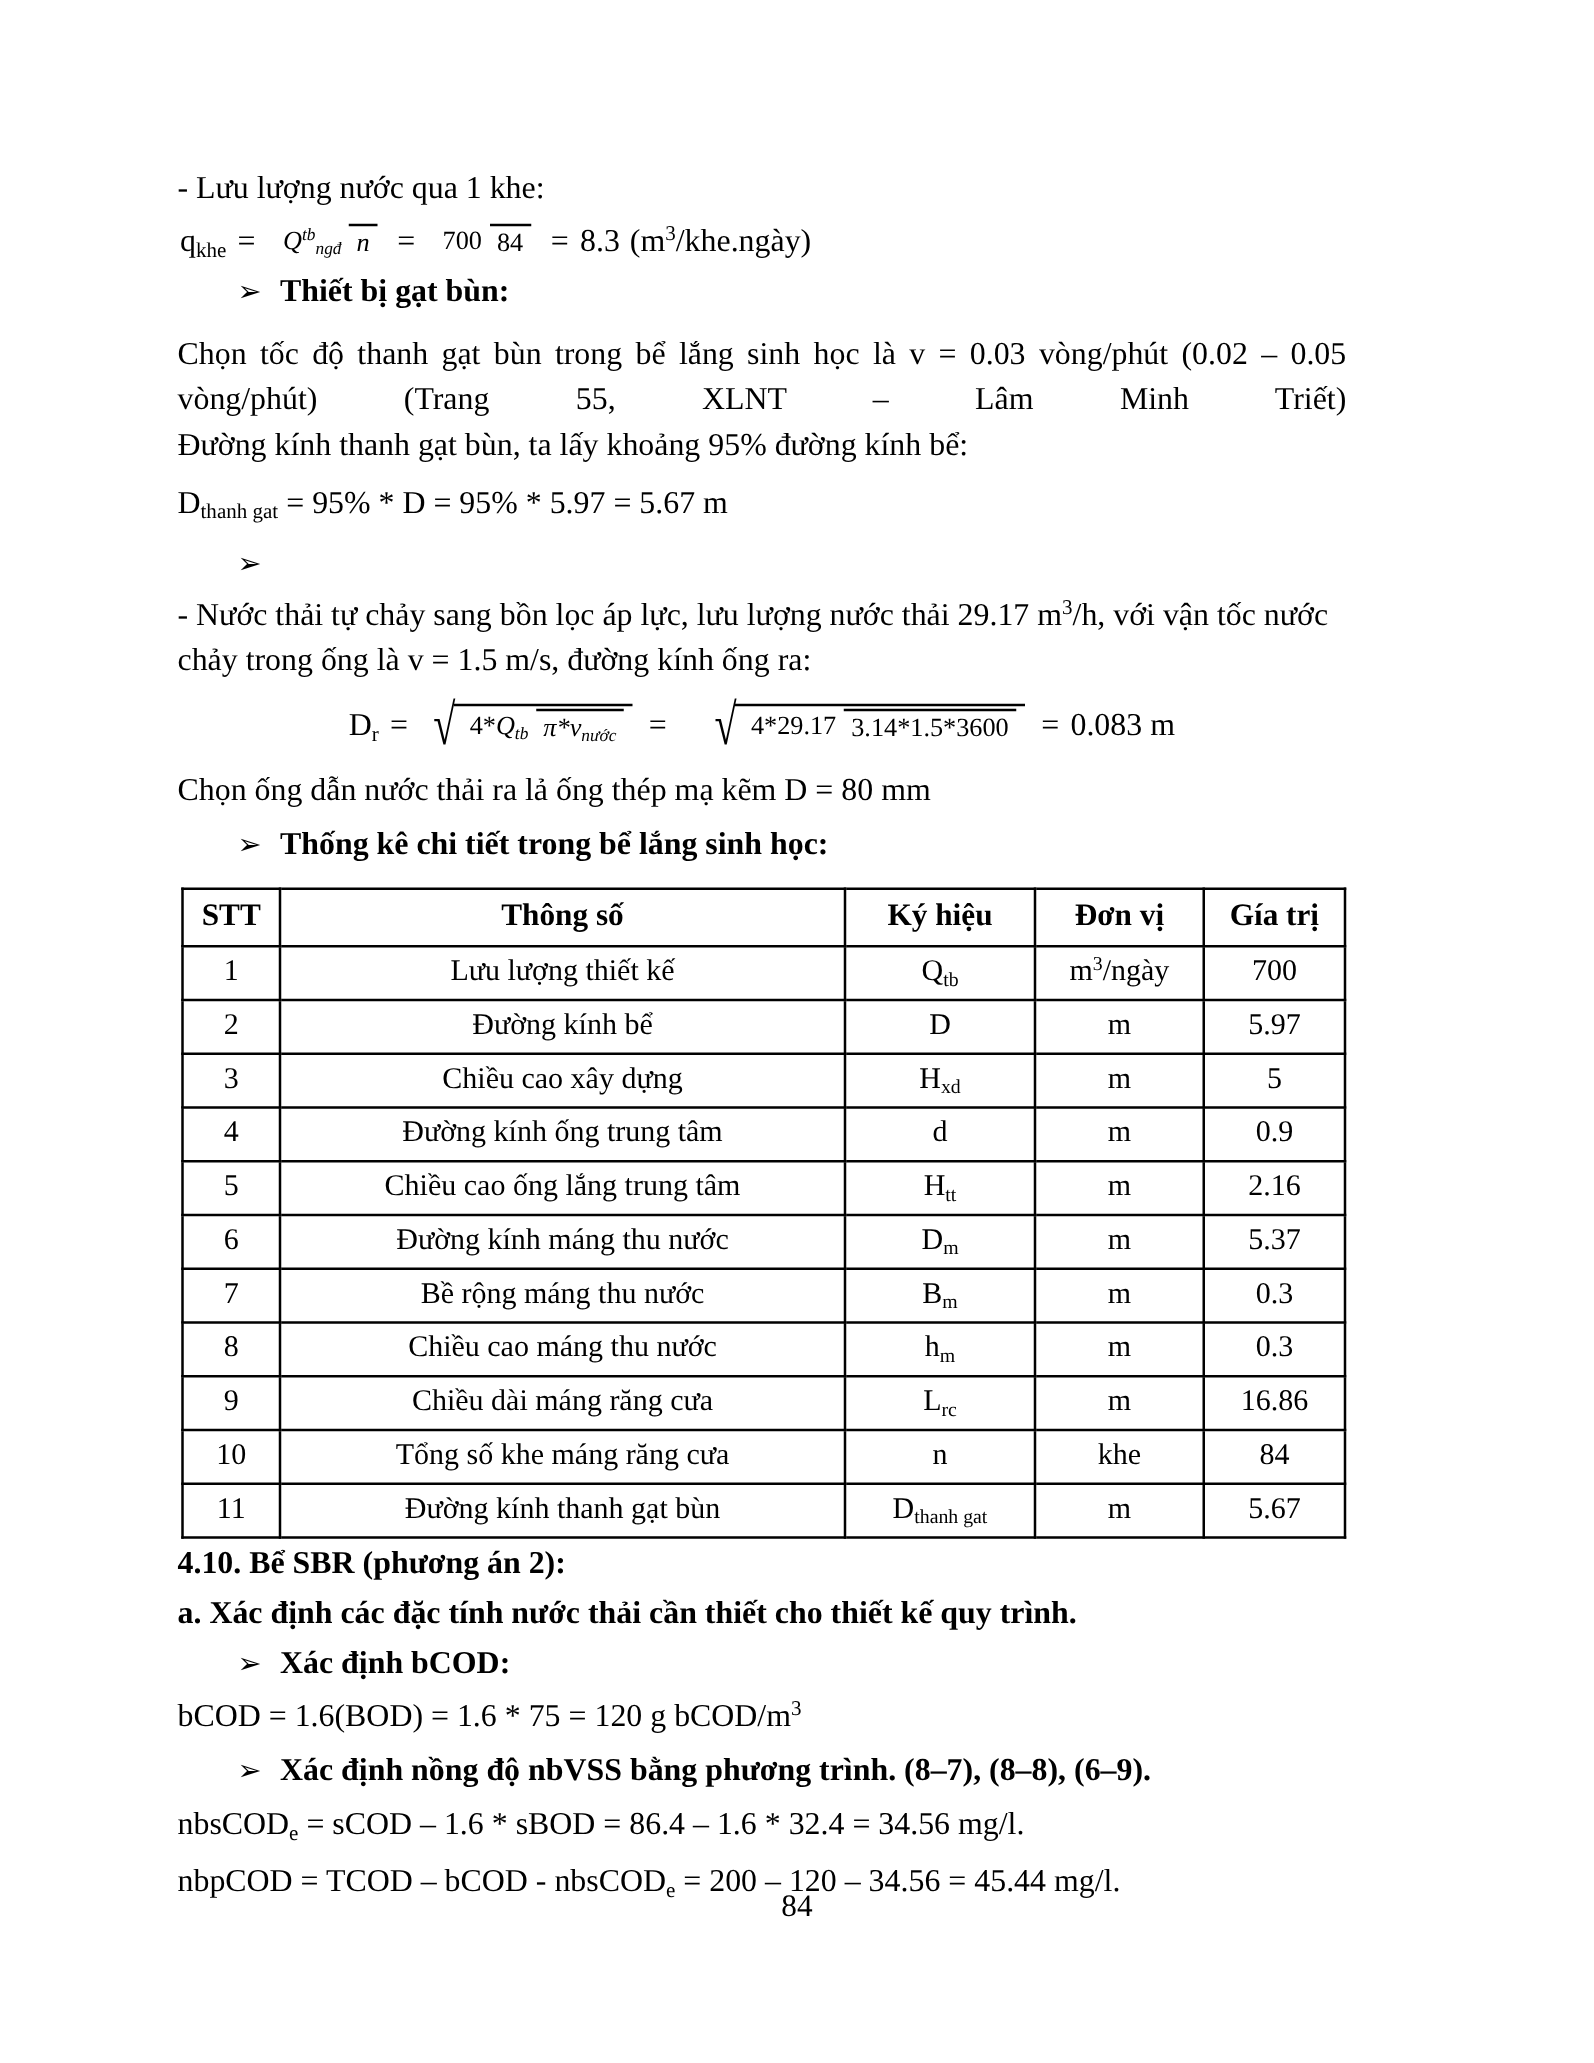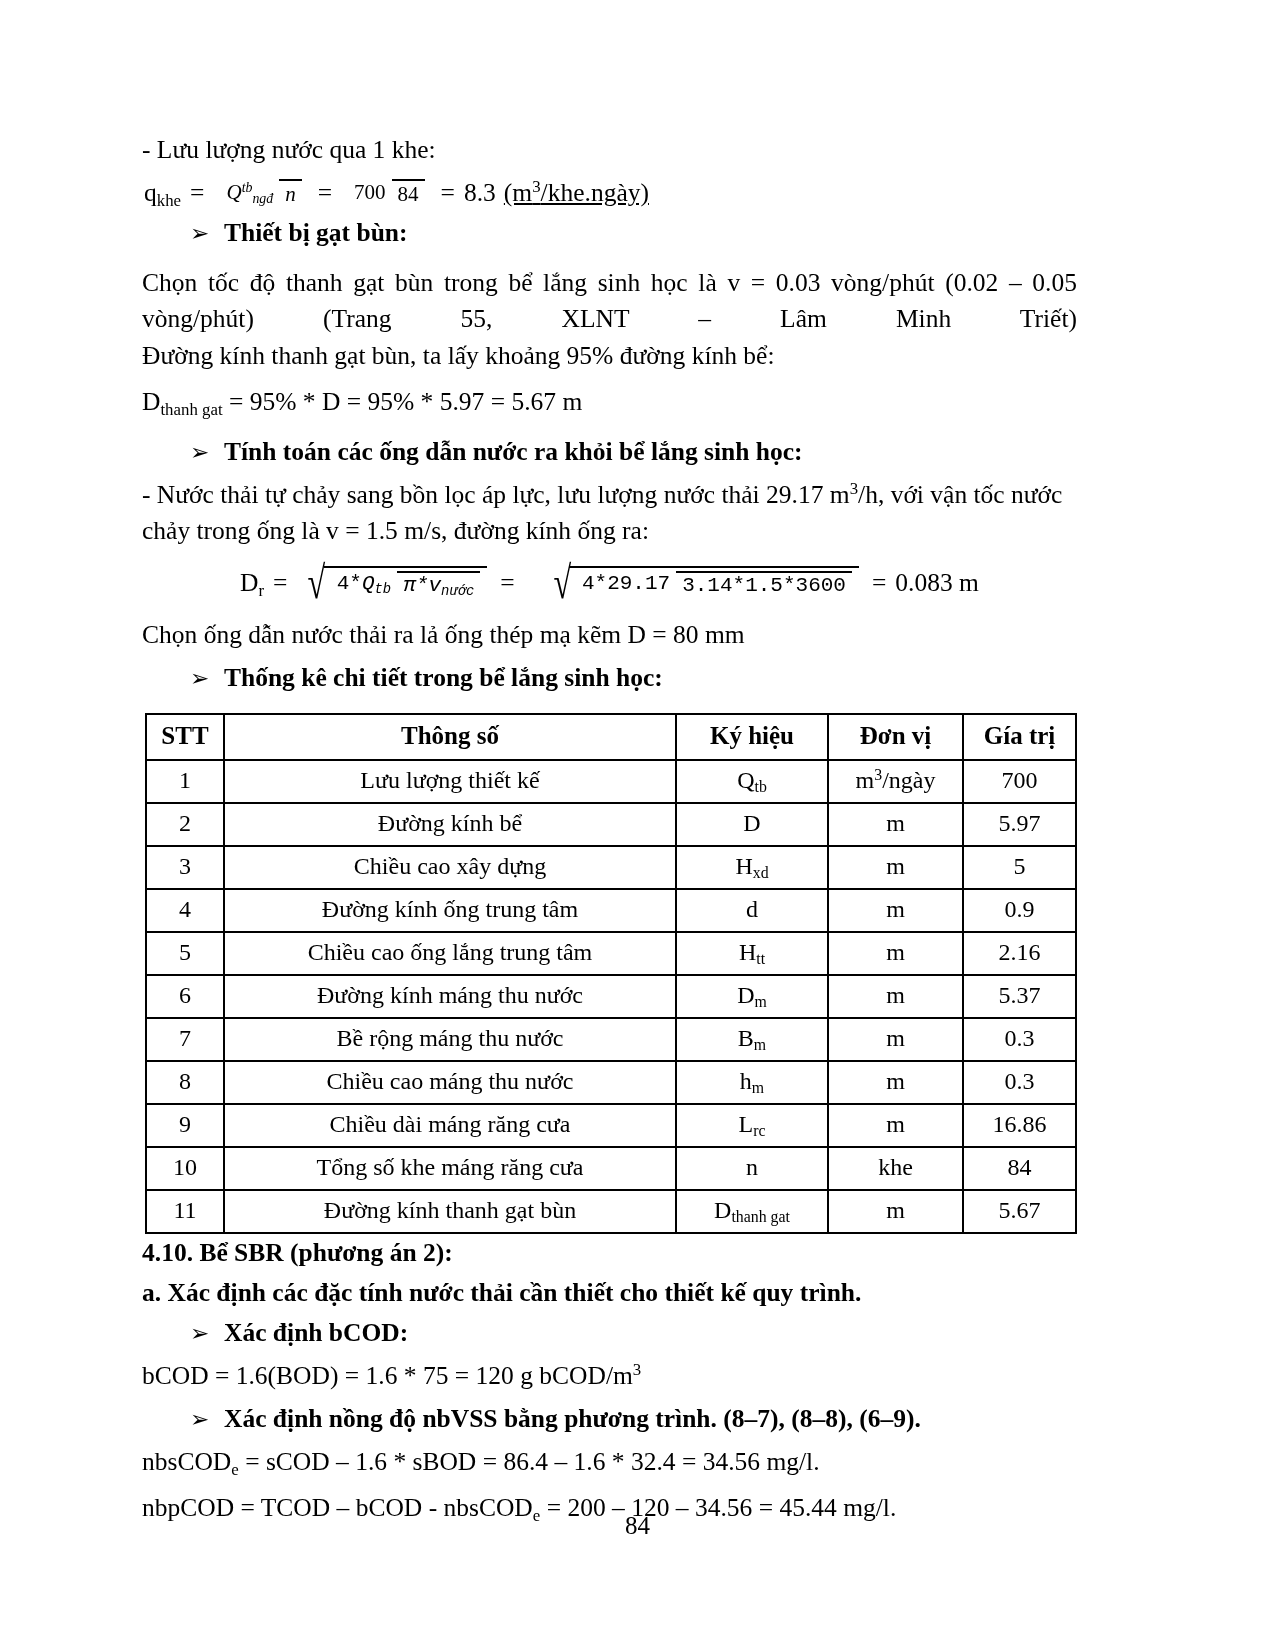--- a/index.html
+++ b/index.html
@@ -98,21 +98,20 @@
     line-height: 0.72;
     margin-right: -2px;
     transform: scaleX(0.7);
     transform-origin: right bottom;
   }
   .sqrt .radicand {
     border-top: 2.5px solid #000;
     padding-top: 1px;
     display: flex;
     align-items: center;
-    font-family: Liberation Mono, monospace;
   }
   .opeq { margin: 0 9px; }
   
   table.stats {
     border-collapse: collapse;
     width: 930px;
     margin: 0;
     table-layout: fixed;
   }
   table.stats th, table.stats td {
@@ -166,21 +165,21 @@
         <span class="num ital"><span>Q</span><sup>tb</sup><sub>ngđ</sub></span>
         <span class="den ital">n</span>
       </span>
       <span class="opeq">=</span>
       <span class="frac">
         <span class="num">700</span>
         <span class="den">84</span>
       </span>
       <span class="opeq">=</span>
       <span>8.3</span>
-      <span style="margin-left:8px;text-decoration:underline;"><span>(m</span><sup>3</sup><span>/khe.ngày)</span></span>
+      <span style="margin-left:8px;"><span>(m</span><sup>3</sup><span>/khe.ngày)</span></span>
     </div>
 
     <div class="gap-sm"></div>
 
     <div class="bullet-row">
       <span class="bullet-glyph">➢</span>
       <span class="bullet-text">Thiết bị gạt bùn:</span>
     </div>
 
     <div class="gap-md"></div>
@@ -192,21 +191,20 @@
     <div class="gap-sm"></div>
 
     <p class="para">
       <span>D</span><sub>thanh gat</sub><span> = 95% * D = 95% * 5.97 = 5.67 m</span>
     </p>
 
     <div class="gap-md"></div>
 
     <div class="bullet-row">
       <span class="bullet-glyph">➢</span>
-      <span class="bullet-text">Tính toán các ống dẫn nước ra khỏi bể lắng sinh học:</span>
     </div>
 
     <div class="gap-sm"></div>
 
     <p class="para">
       <span>- Nước thải tự chảy sang bồn lọc áp lực, lưu lượng nước thải 29.17 m</span><sup>3</sup><span>/h, với vận tốc nước chảy trong ống là v = 1.5 m/s, đường kính ống ra:</span>
     </p>
 
     <div class="gap-md"></div>
 

